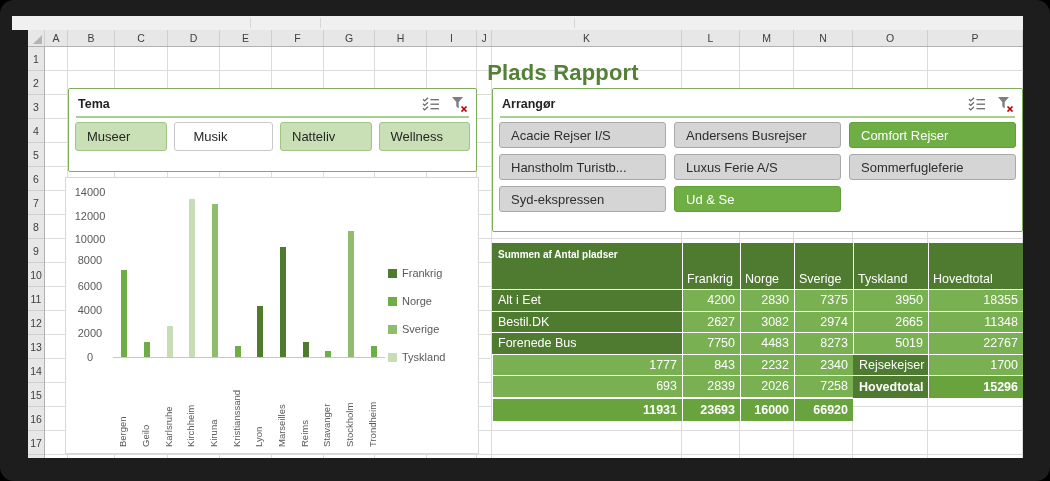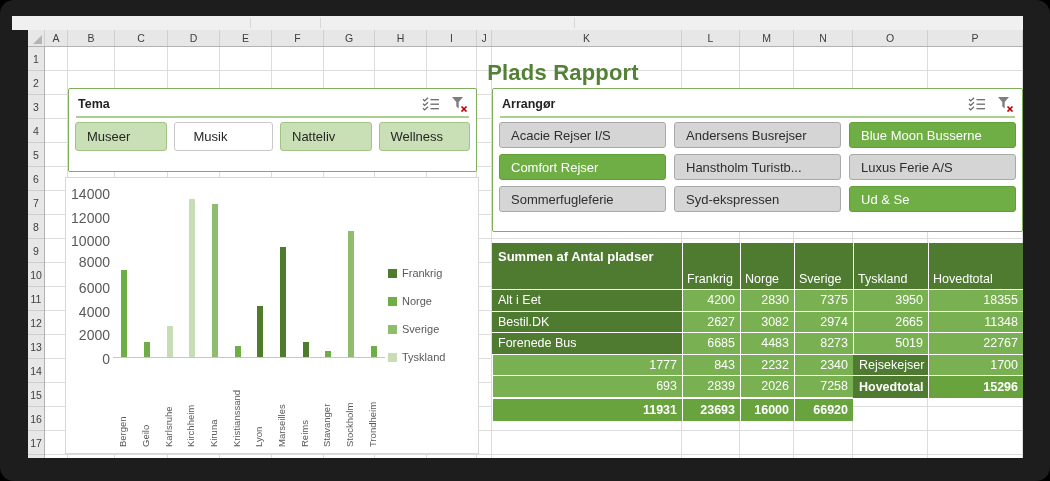--- a/index.html
+++ b/index.html
@@ -32,34 +32,34 @@
   .sl-items-arr { position:absolute; left:6px; right:6px; top:33px; display:grid; grid-template-columns:repeat(3,1fr); column-gap:8px; row-gap:6px;text-align:right; }
   .sl-item { border-radius:3px; font-size:13px; padding-left:11px; display:flex; align-items:center; cursor:default; overflow:hidden; white-space:nowrap; }
   .sl-items-tema .sl-item { flex:1; }
   .sl-items-arr .sl-item { height:26px; }
   .st-sel-light { background:#c9e0b6; border:1px solid #a2c483; color:#262626; }
   .st-unsel-white { background:#ffffff; border:1px solid #c9c9c9; color:#262626;padding-left:19px; }
   .st-sel-green { background:#6fae45; border:1px solid #60a037; color:#ffffff; }
   .st-unsel-gray { background:#d5d5d5; border:1px solid #a9a9a9; color:#2e2e2e; }
   
   .chart { position:absolute; left:37px; top:147px; width:414px; height:277px; background:#fff; border:1px solid #d7d7d7; }
-  .ytick { position:absolute; width:40px; text-align:right; font-size:14px; color:#595959; }
+  .ytick { position:absolute; width:40px; text-align:center; font-size:11px; color:#595959; }
   .baseline { position:absolute; left:47px; width:272px; height:1px; background:#c6c6c6; }
   .bar { position:absolute; width:6px; }
   .xlabel { position:absolute; font-size:9.5px; color:#595959; writing-mode:vertical-rl; transform:rotate(180deg); height:84px; display:flex; align-items:center; }
   .legend { position:absolute; left:322px; top:90px; display:flex; flex-direction:column; gap:18px; }
   .leg-item { display:flex; align-items:center; gap:5px; height:10px; }
   .leg-swatch { width:9px; height:9px; }
   .leg-label { font-size:11px; color:#595959; }
   
   .pivot { position:absolute; left:464px; top:213px; width:531px; display:grid; grid-template-columns:190px 58px 54px 59px 75px 95px; }
   .pv-cell { font-size:12.5px; color:#ffffff; overflow:hidden; white-space:nowrap; }
   .pv-hdr { background:#4e7b30; height:46px; border-left:1px solid #fff; position:relative; }
   .pv-hdr.first { border-left:none; }
-  .pv-title { position:absolute; left:6px; top:6px; font-weight:bold; font-size:13px; }
+  .pv-title { position:absolute; left:6px; top:6px; font-weight:bold; font-size:10px; }
   .pv-collabel { position:absolute; left:4px; bottom:3px; font-size:12.5px; font-weight:normal; }
   .pv-rowlabel { background:#4e7b30; height:21.5px; line-height:21.5px; padding-left:6px; border-top:1px solid #fff; }
   .pv-val { background:#78b052; height:21.5px; line-height:21.5px; text-align:right; padding-right:5px; border-left:1px solid #fff; border-top:1px solid #fff; }
   .pv-total-label { background:#4e7b30; font-weight:bold; height:23px; line-height:23px; padding-left:6px; border-top:1px solid #fff; }
   .pv-total-val { background:#68a33e; font-weight:bold; height:23px; line-height:23px; text-align:right; padding-right:5px; border-left:1px solid #fff; border-top:1px solid #fff; }
   svg { display:block; }
 </style>
 </head>
 <body>
 
@@ -180,21 +180,20 @@
               <path d="M1 1h11l-4.3 5v6.5l-2.4-1.9V6z" fill="#7e7e7e"></path>
               <path d="M10.5 10.5l5 5M15.5 10.5l-5 5" stroke="#c00000" stroke-width="1.7"></path>
             </svg>
           </span>
         </div>
       </div>
       <div class="slicer-underline"></div>
       <div class="sl-items-arr" id="arr-items">
           <div class="sl-item st-unsel-gray">Acacie Rejser I/S</div>
           <div class="sl-item st-unsel-gray">Andersens Busrejser</div>
-          <div class="sl-item st-sel-green">Blue Moon Busserne</div>
           <div class="sl-item st-sel-green">Comfort Rejser</div>
           <div class="sl-item st-unsel-gray">Hanstholm Turistb...</div>
           <div class="sl-item st-unsel-gray">Luxus Ferie A/S</div>
           <div class="sl-item st-unsel-gray">Sommerfugleferie</div>
           <div class="sl-item st-unsel-gray">Syd-ekspressen</div>
           <div class="sl-item st-sel-green">Ud &amp; Se</div>
         </div>
     </div>
 
     <div class="chart" id="chart">
@@ -276,21 +275,21 @@
         <div class="pv-cell pv-val">7375</div>
         <div class="pv-cell pv-val">3950</div>
         <div class="pv-cell pv-val">18355</div>
         <div class="pv-cell pv-rowlabel">Bestil.DK</div>
         <div class="pv-cell pv-val">2627</div>
         <div class="pv-cell pv-val">3082</div>
         <div class="pv-cell pv-val">2974</div>
         <div class="pv-cell pv-val">2665</div>
         <div class="pv-cell pv-val">11348</div>
         <div class="pv-cell pv-rowlabel">Forenede Bus</div>
-        <div class="pv-cell pv-val">6685</div>
+        <div class="pv-cell pv-val">7750</div>
         <div class="pv-cell pv-val">4483</div>
         <div class="pv-cell pv-val">8273</div>
         <div class="pv-cell pv-val">5019</div>
         <div class="pv-cell pv-val">22767</div>
         <div class="pv-cell pv-val">1777</div>
         <div class="pv-cell pv-val">843</div>
         <div class="pv-cell pv-val">2232</div>
         <div class="pv-cell pv-val">2340</div>
         <div class="pv-cell pv-rowlabel">Rejsekejser</div>
         <div class="pv-cell pv-val">1700</div>

